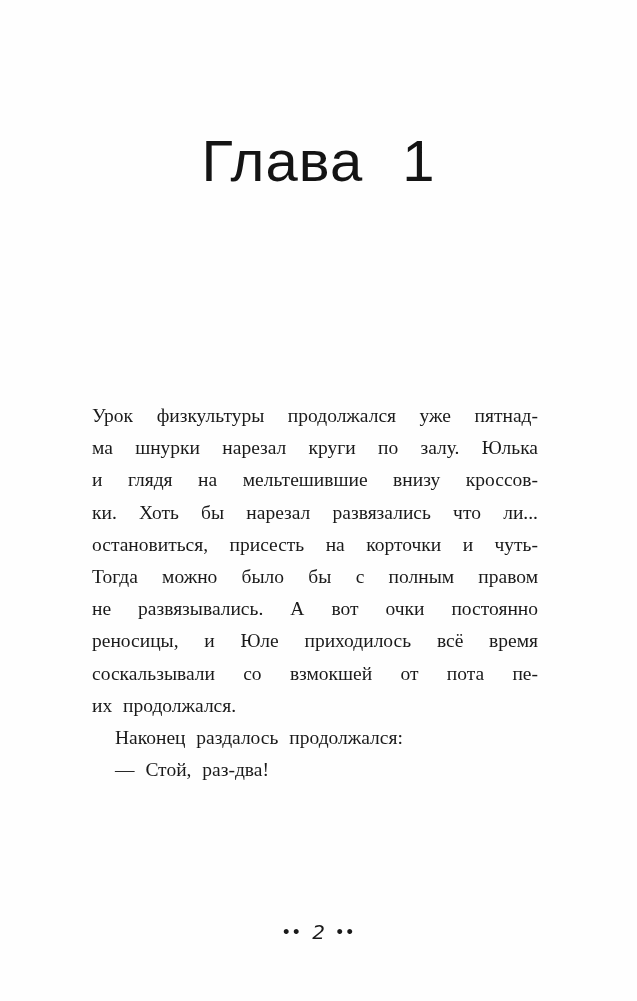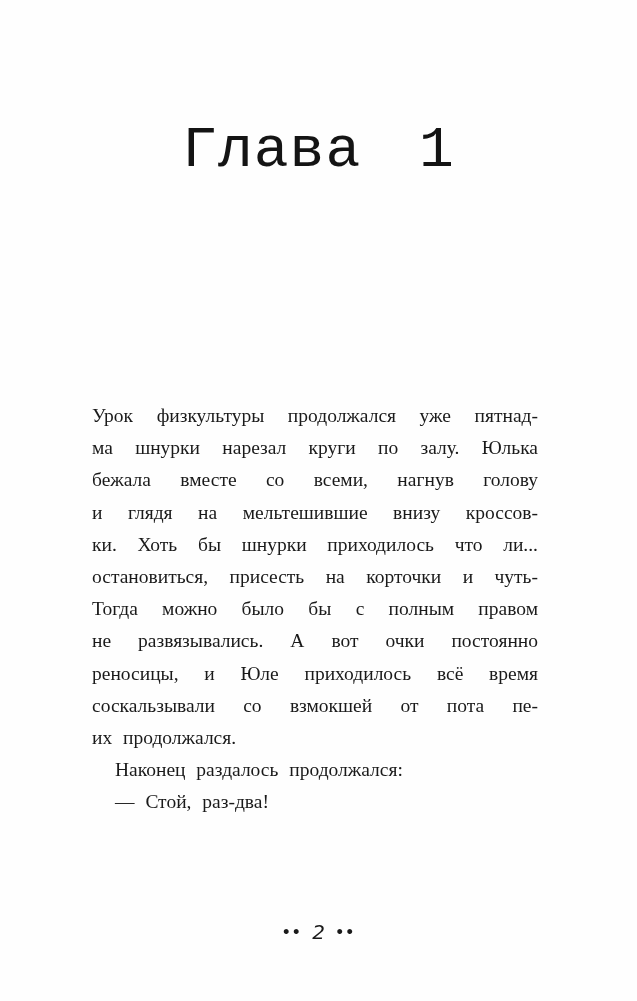--- a/index.html
+++ b/index.html
@@ -18,23 +18,23 @@
       position: absolute;
       left: 0; top: 0;
       width: 637px;
       height: 1001px;
       background: #fefefe;
     }
     .chapter-title {
       position: absolute;
       left: 0;
       width: 637px;
-      top: 116px;
+      top: 126px;
       text-align: center;
-      font-family: Liberation Mono, monospace;
+      font-family: Liberation Sans, sans-serif;
       font-size: 58px;
       line-height: 70px;
       font-weight: normal;
       letter-spacing: 1px;
       word-spacing: 22px;
       color: #141414;
       margin: 0;
     }
     .body-text {
       position: absolute;
@@ -88,23 +88,22 @@
 </head>
 <body>
 
 <div class="page">
 
   <h1 class="chapter-title">Глава 1</h1>
 
   <div class="body-text">
     <span class="line">Урок физкультуры продолжался уже пятнад-</span>
     <span class="line">ма шнурки нарезал круги по залу. Юлька</span>
-    <span class="line">бежала вместе со всеми, нагнув голову</span>
     <span class="line">и глядя на мельтешившие внизу кроссов-</span>
-    <span class="line">ки. Хоть бы шнурки приходилось что ли...</span>
+    <span class="line">ки. Хоть бы нарезал развязались что ли...</span>
     <span class="line">остановиться, присесть на корточки и чуть-</span>
     <span class="line">Тогда можно было бы с полным правом</span>
     <span class="line">не развязывались. А вот очки постоянно</span>
     <span class="line">реносицы, и Юле приходилось всё время</span>
     <span class="line">соскальзывали со взмокшей от пота пе-</span>
     <span class="line last">их продолжался.</span>
     <span class="line indent">Наконец раздалось продолжался:</span>
     <span class="line indent">— Стой, раз-два!</span>
   </div>
 

